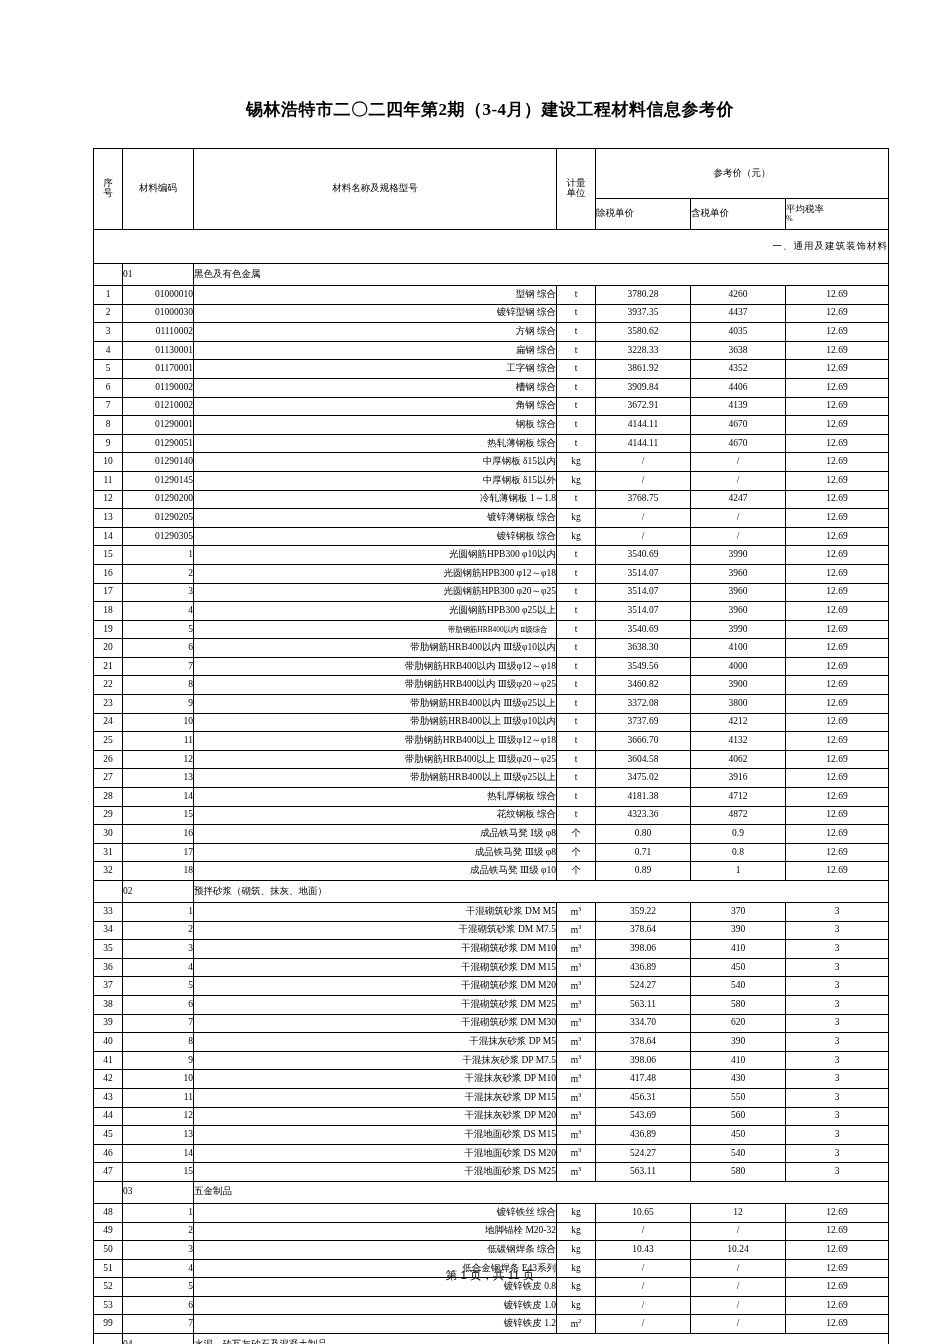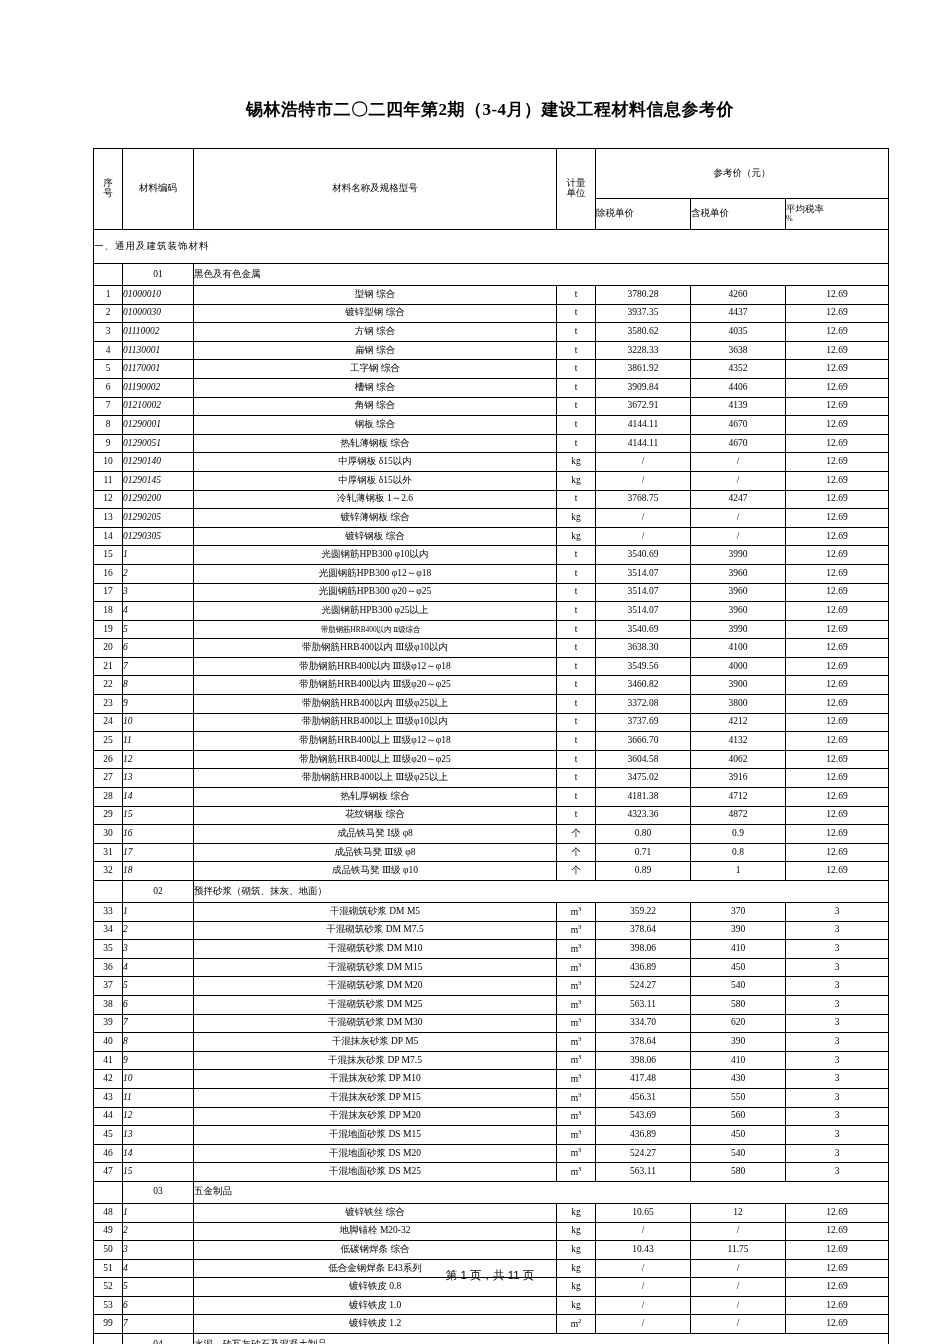--- a/index.html
+++ b/index.html
@@ -79,43 +79,43 @@
     font-weight: bold;
     font-size: 11.5px;
     line-height: 1.05;
   }
   .hd-small .pct { font-size: 8px; display: block; }
   .hdr-row1 td { height: 50px; }
   .hdr-row2 td { height: 31px; }
 
   
   .band-major {
-    text-align: left;
+    text-align: right;
     font-weight: bold;
     font-size: 14px;
     height: 34px;
     letter-spacing: 1px;
   }
   .band-sub {
     text-align: left;
     font-weight: bold;
     font-size: 10px;
     height: 22px;
   }
   .band-code {
-    text-align: center;
+    text-align: left;
     font-weight: bold;
     font-size: 9.5px;
   }
 
   
   tr.data td { height: 18.6px; }
   td.c-no-cell   { text-align: center; font-size: 9px; }
-  td.c-code-cell { text-align: left; font-size: 9px; font-style: italic; }
-  td.c-name-cell { text-align: center; padding-left: 3px; font-size: 9.5px; white-space: nowrap; overflow: hidden; }
+  td.c-code-cell { text-align: right; font-size: 9px; }
+  td.c-name-cell { text-align: right; padding-left: 3px; font-size: 9.5px; white-space: nowrap; overflow: hidden; }
   td.c-unit-cell { text-align: center; font-size: 8.5px; }
   td.c-num-cell  { text-align: center; font-size: 9px; }
   .sq { font-size: 6.5px; vertical-align: super; }
   .name-squeeze {
     display: inline-block;
     font-size: 8px;
     transform: scaleX(0.92);
     transform-origin: left center;
   }
   td.unit-top { vertical-align: top; padding-top: 0px; line-height: 1; }
@@ -274,21 +274,21 @@
           <td class="c-code-cell">01290145</td>
           <td class="c-name-cell">中厚钢板  δ15以外</td>
           <td class="c-unit-cell">kg</td>
           <td class="c-num-cell">/</td>
           <td class="c-num-cell">/</td>
           <td class="c-num-cell">12.69</td>
         </tr>
         <tr class="data">
           <td class="c-no-cell">12</td>
           <td class="c-code-cell">01290200</td>
-          <td class="c-name-cell">冷轧薄钢板  1～2.6</td>
+          <td class="c-name-cell">冷轧薄钢板  1～1.8</td>
           <td class="c-unit-cell">t</td>
           <td class="c-num-cell">3768.75</td>
           <td class="c-num-cell">4247</td>
           <td class="c-num-cell">12.69</td>
         </tr>
         <tr class="data">
           <td class="c-no-cell">13</td>
           <td class="c-code-cell">01290205</td>
           <td class="c-name-cell">镀锌薄钢板  综合</td>
           <td class="c-unit-cell">kg</td>
@@ -629,21 +629,21 @@
           <td class="c-num-cell">/</td>
           <td class="c-num-cell">/</td>
           <td class="c-num-cell">12.69</td>
         </tr>
         <tr class="data">
           <td class="c-no-cell">50</td>
           <td class="c-code-cell">3</td>
           <td class="c-name-cell">低碳钢焊条  综合</td>
           <td class="c-unit-cell">kg</td>
           <td class="c-num-cell">10.43</td>
-          <td class="c-num-cell">11.75</td>
+          <td class="c-num-cell">10.24</td>
           <td class="c-num-cell">12.69</td>
         </tr>
         <tr class="data">
           <td class="c-no-cell">51</td>
           <td class="c-code-cell">4</td>
           <td class="c-name-cell">低合金钢焊条  E43系列</td>
           <td class="c-unit-cell">kg</td>
           <td class="c-num-cell">/</td>
           <td class="c-num-cell">/</td>
           <td class="c-num-cell">12.69</td>

